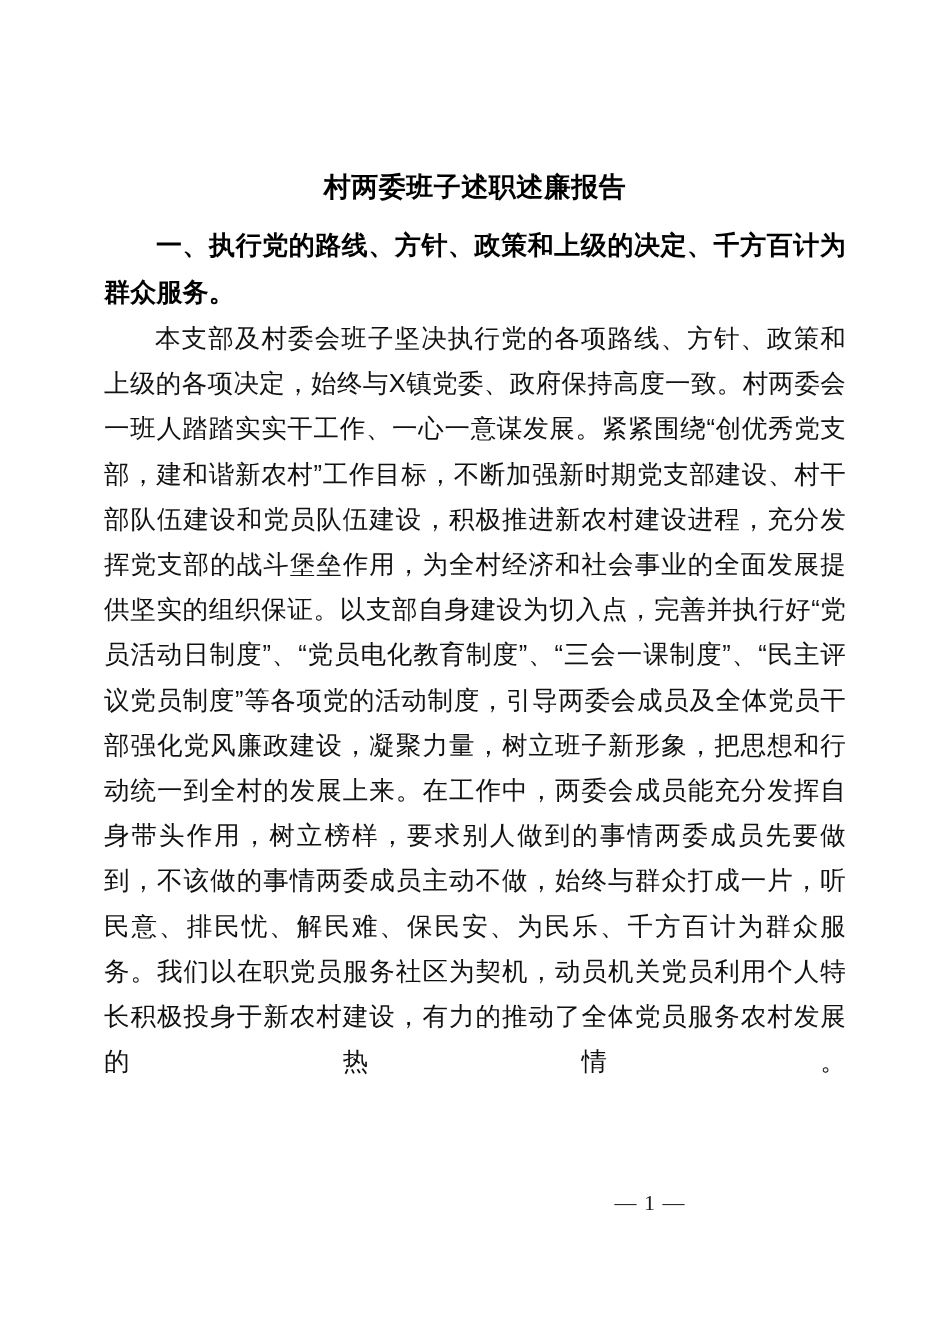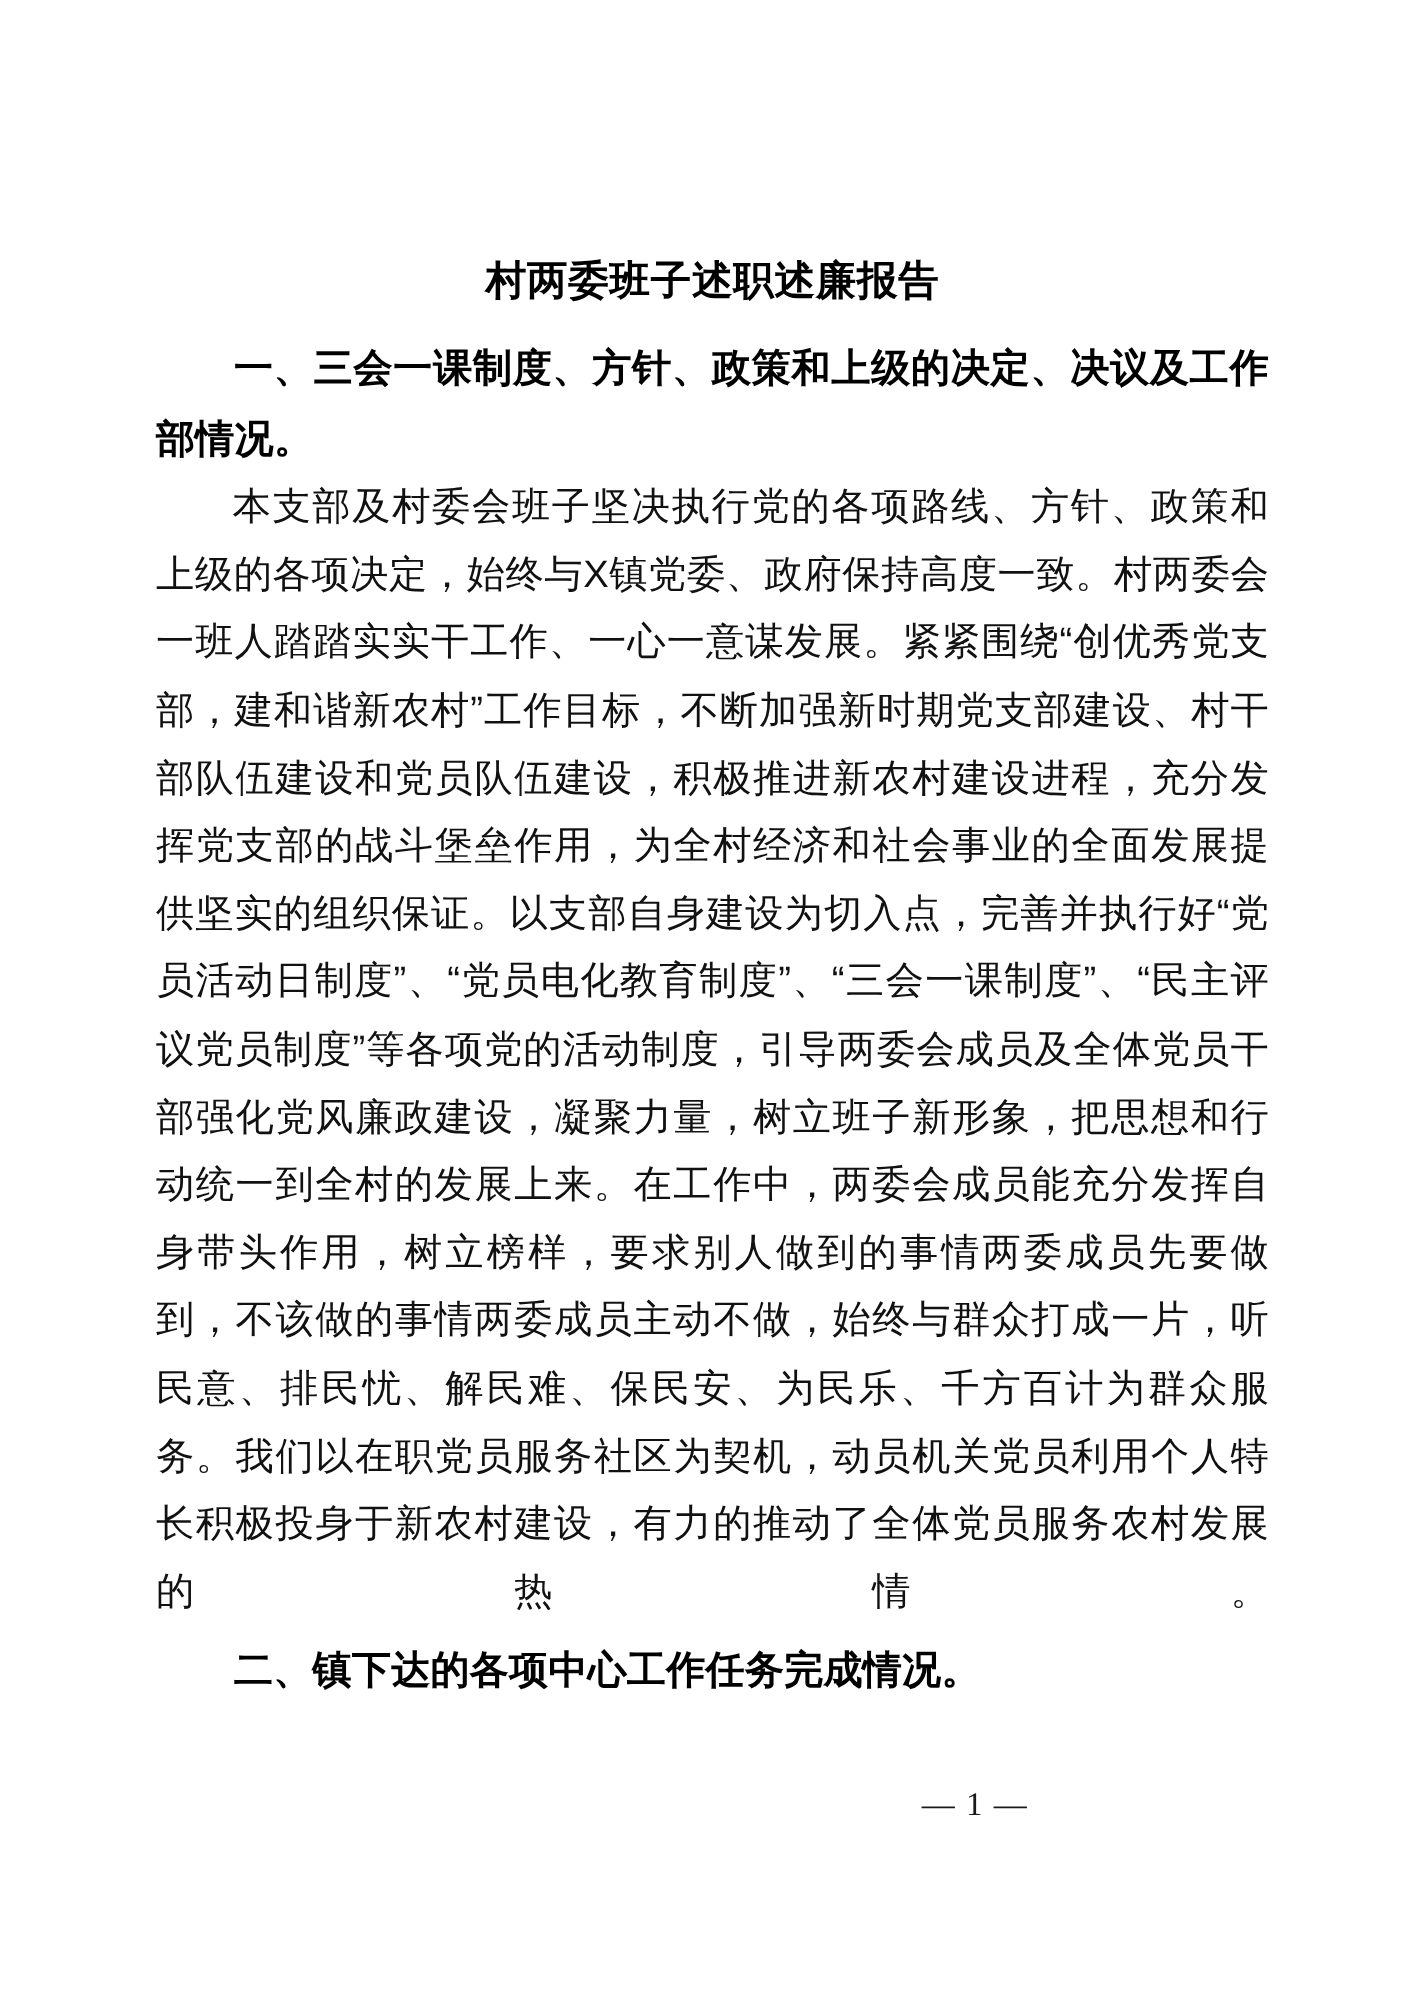--- a/index.html
+++ b/index.html
@@ -99,27 +99,26 @@
 <body>
 
 <div class="page">
 
   <div class="content">
 
     <h1 class="doc-title">村两委班子述职述廉报告</h1>
 
     <div class="gap-after-h1"></div>
 
-    <p class="section-heading">一、三会一课制度、方针、政策和上级的决定、决议及工作部情况。</p>
+    <p class="section-heading">一、执行党的路线、方针、政策和上级的决定、千方百计为群众服务。</p>
 
     <p class="body-paragraph">本支部及村委会班子坚决执行党的各项路线、方针、政策和上级的各项决定，始终与X镇党委、政府保持高度一致。村两委会一班人踏踏实实干工作、一心一意谋发展。紧紧围绕“创优秀党支部，建和谐新农村”工作目标，不断加强新时期党支部建设、村干部队伍建设和党员队伍建设，积极推进新农村建设进程，充分发挥党支部的战斗堡垒作用，为全村经济和社会事业的全面发展提供坚实的组织保证。以支部自身建设为切入点，完善并执行好“党员活动日制度”、“党员电化教育制度”、“三会一课制度”、“民主评议党员制度”等各项党的活动制度，引导两委会成员及全体党员干部强化党风廉政建设，凝聚力量，树立班子新形象，把思想和行动统一到全村的发展上来。在工作中，两委会成员能充分发挥自身带头作用，树立榜样，要求别人做到的事情两委成员先要做到，不该做的事情两委成员主动不做，始终与群众打成一片，听民意、排民忧、解民难、保民安、为民乐、千方百计为群众服务。我们以在职党员服务社区为契机，动员机关党员利用个人特长积极投身于新农村建设，有力的推动了全体党员服务农村发展的热情。</p>
 
     <div class="gap-before-h2"></div>
 
-    <p class="section-heading tight">二、镇下达的各项中心工作任务完成情况。</p>
 
   </div>
 
   <div class="page-footer">
     <span class="inner">— 1 —</span>
   </div>
 
 </div>
 
 </body></html>

